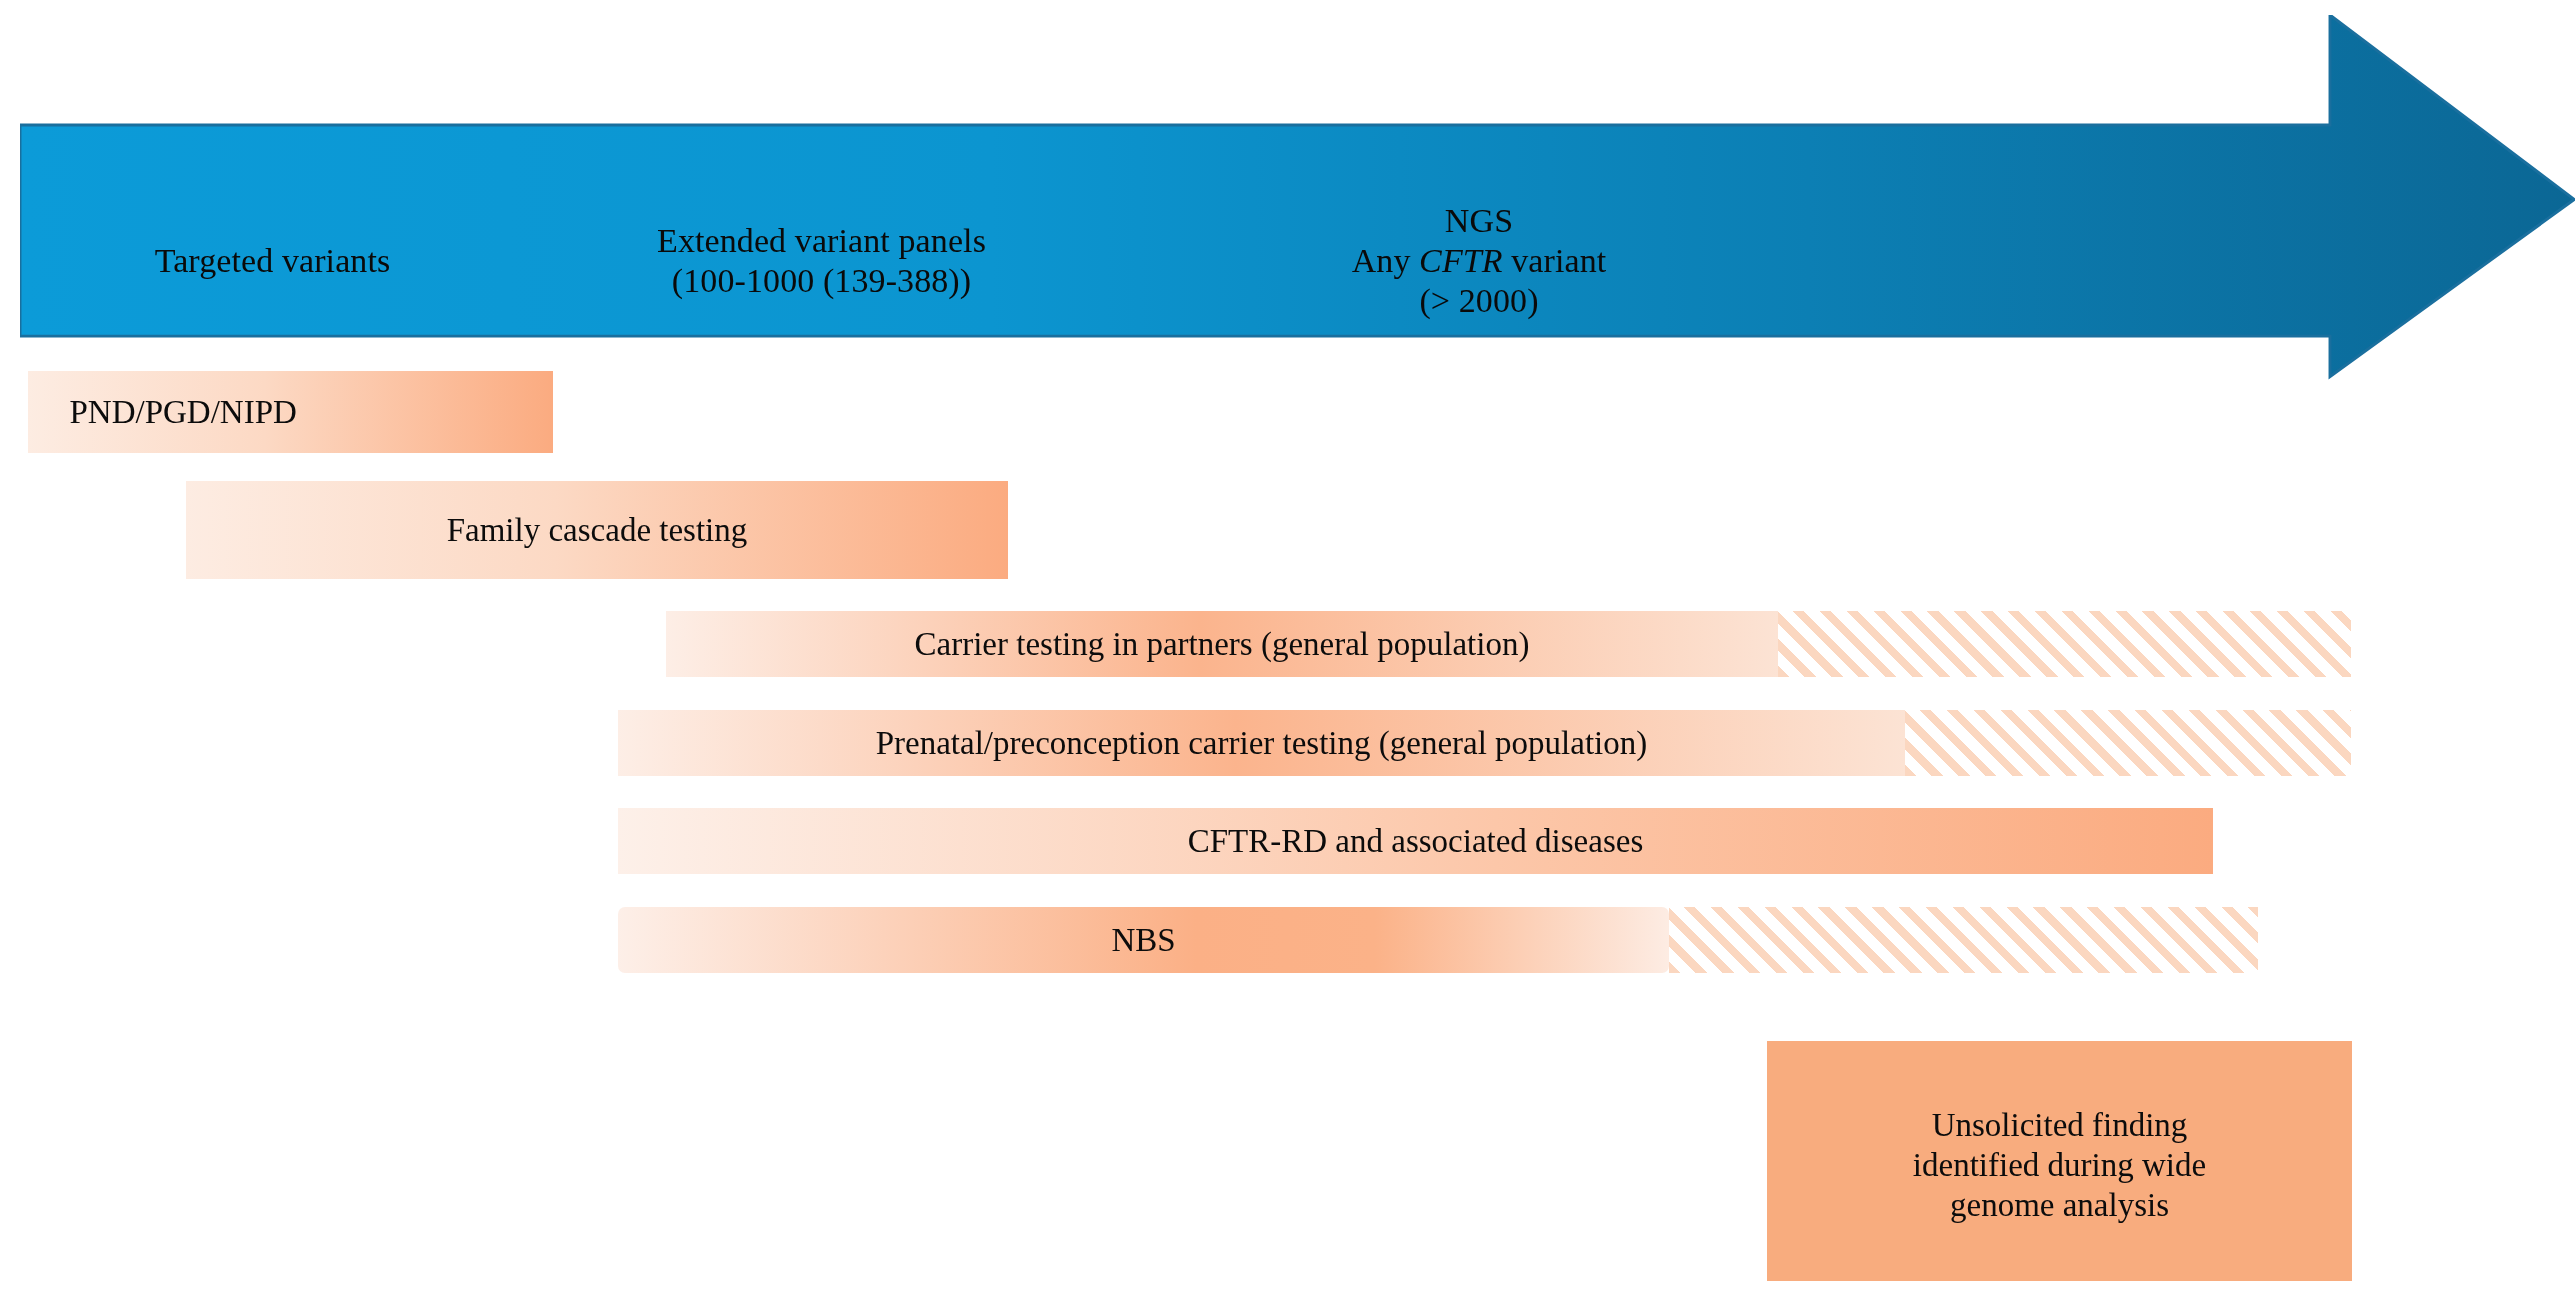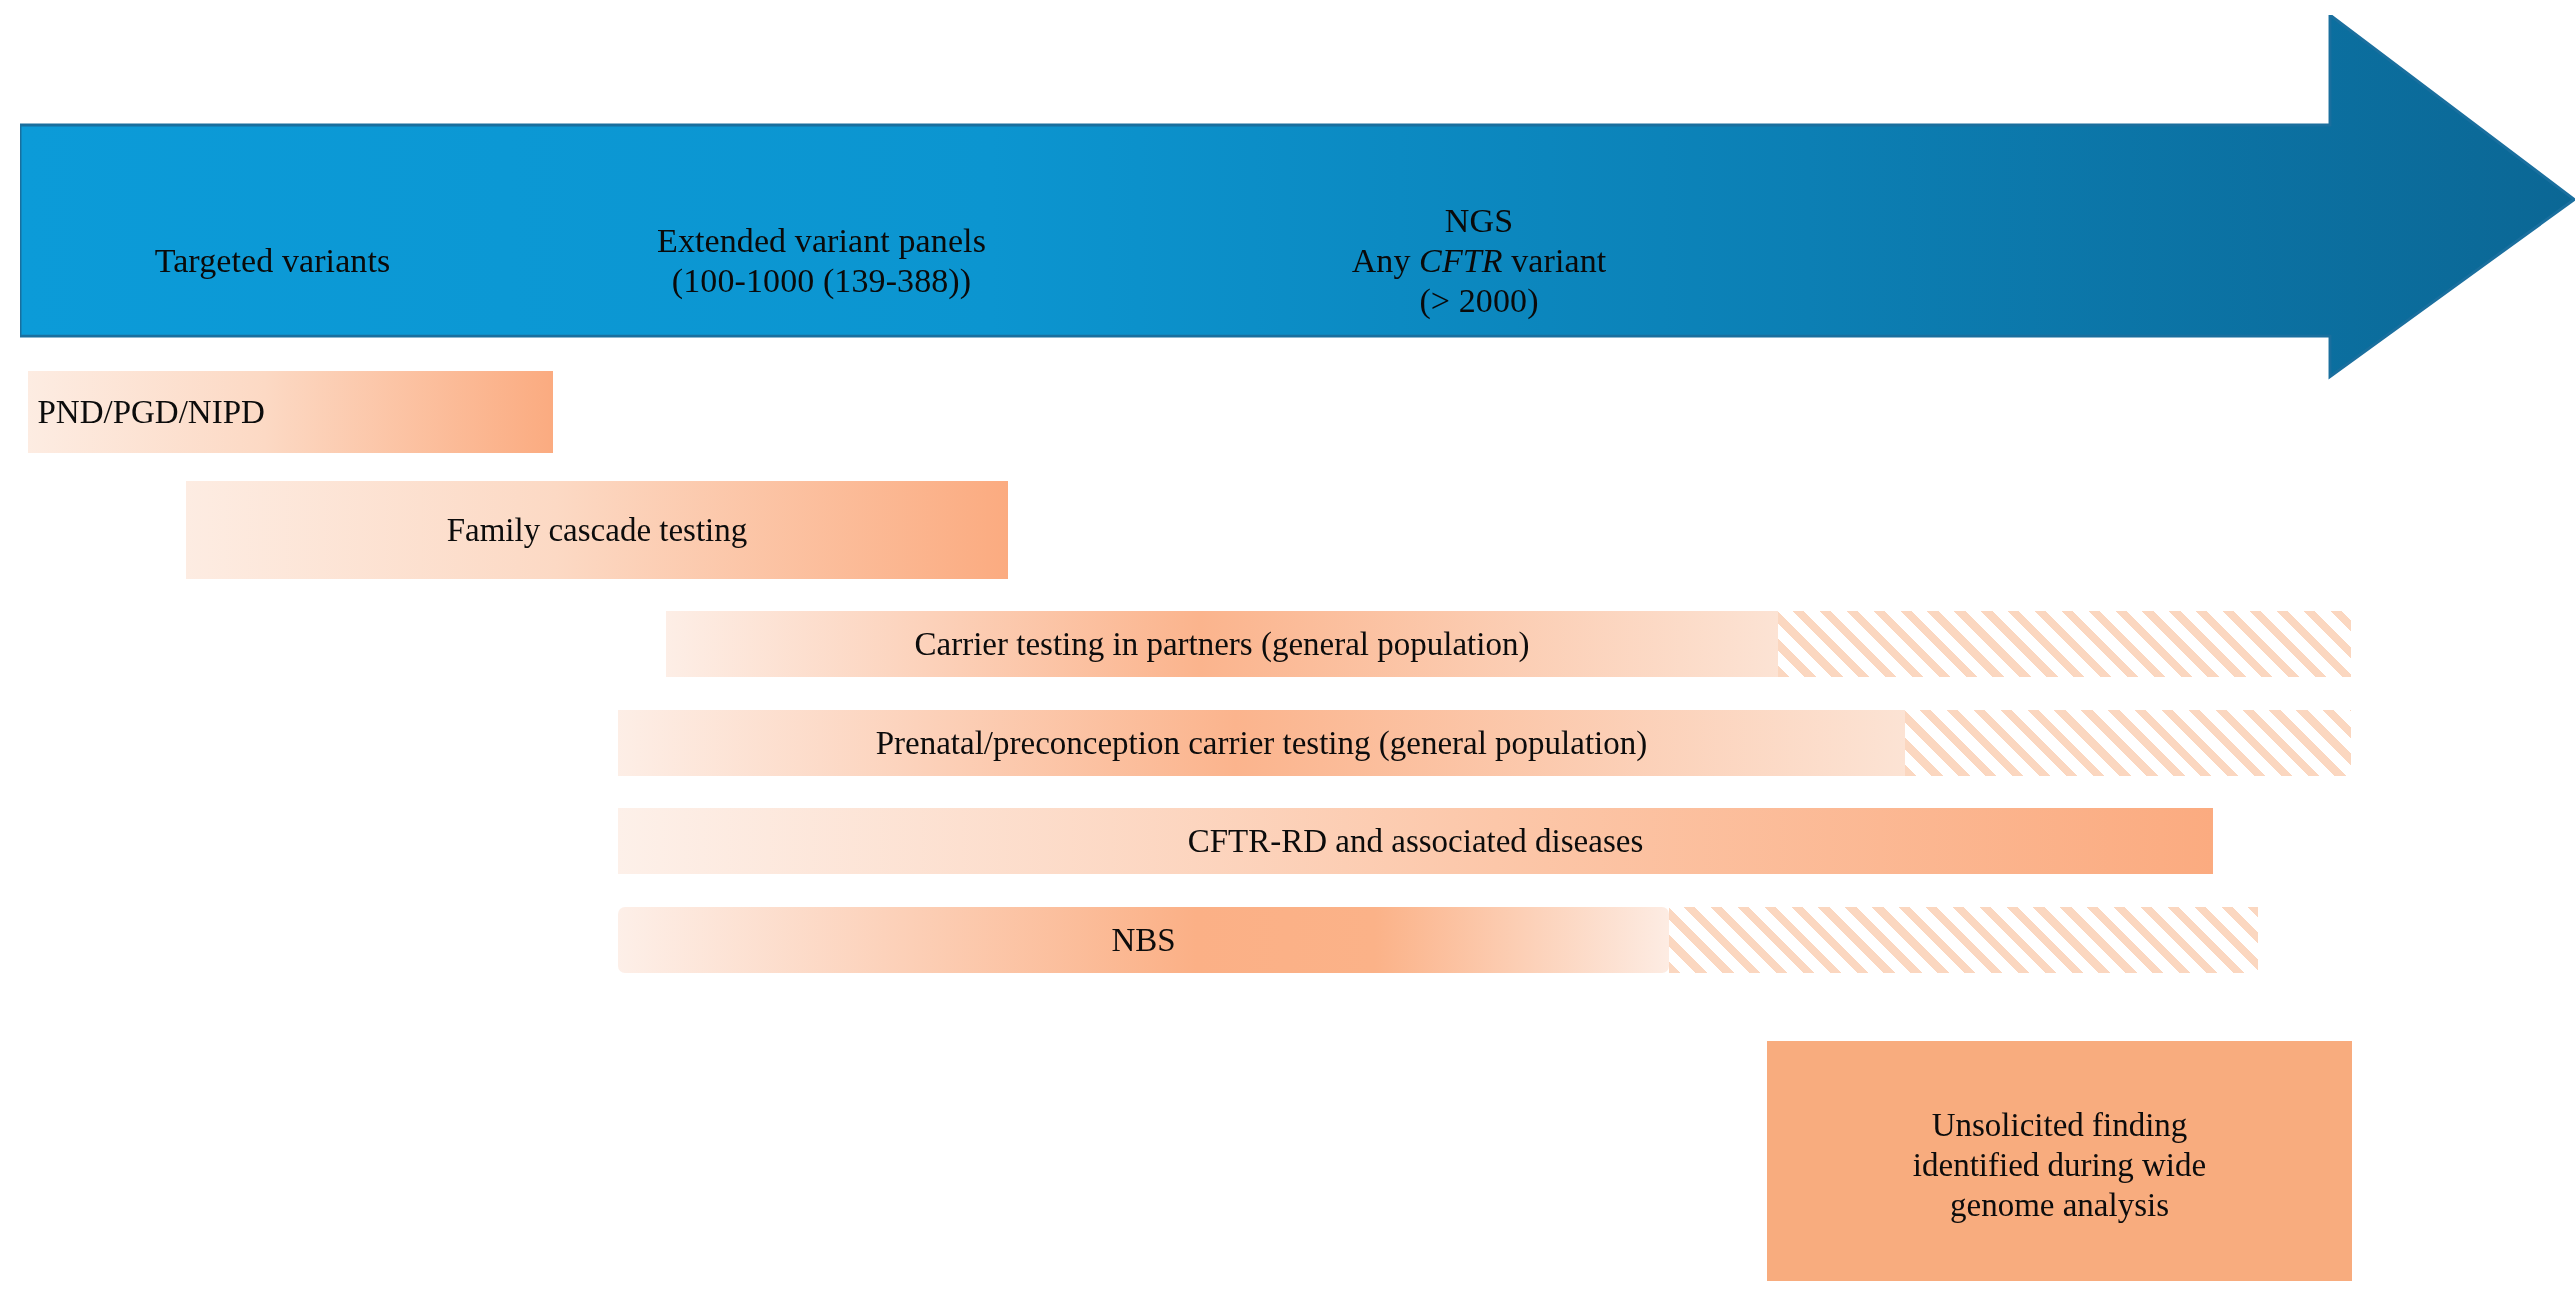--- a/index.html
+++ b/index.html
@@ -128,21 +128,21 @@
 
   <div class="arrow-stage stage-3">
     <span class="l1">NGS</span>
     <span class="l2"><span>Any </span><em>CFTR</em><span> variant</span></span>
     <span class="l3">(&gt; 2000)</span>
   </div>
 
 </div>
 
 <div class="bar" id="bar-pnd">
-  <div class="solid g-l2d" style="width:100%;">
+  <div class="solid g-l2d" style="width:100%;padding-left:32px;">
     <div class="bar-label t-left">PND/PGD/NIPD</div>
   </div>
 </div>
 
 <div class="bar" id="bar-family">
   <div class="solid g-l2d" style="width:100%;">
     <div class="bar-label t-center">Family cascade testing</div>
   </div>
 </div>
 

